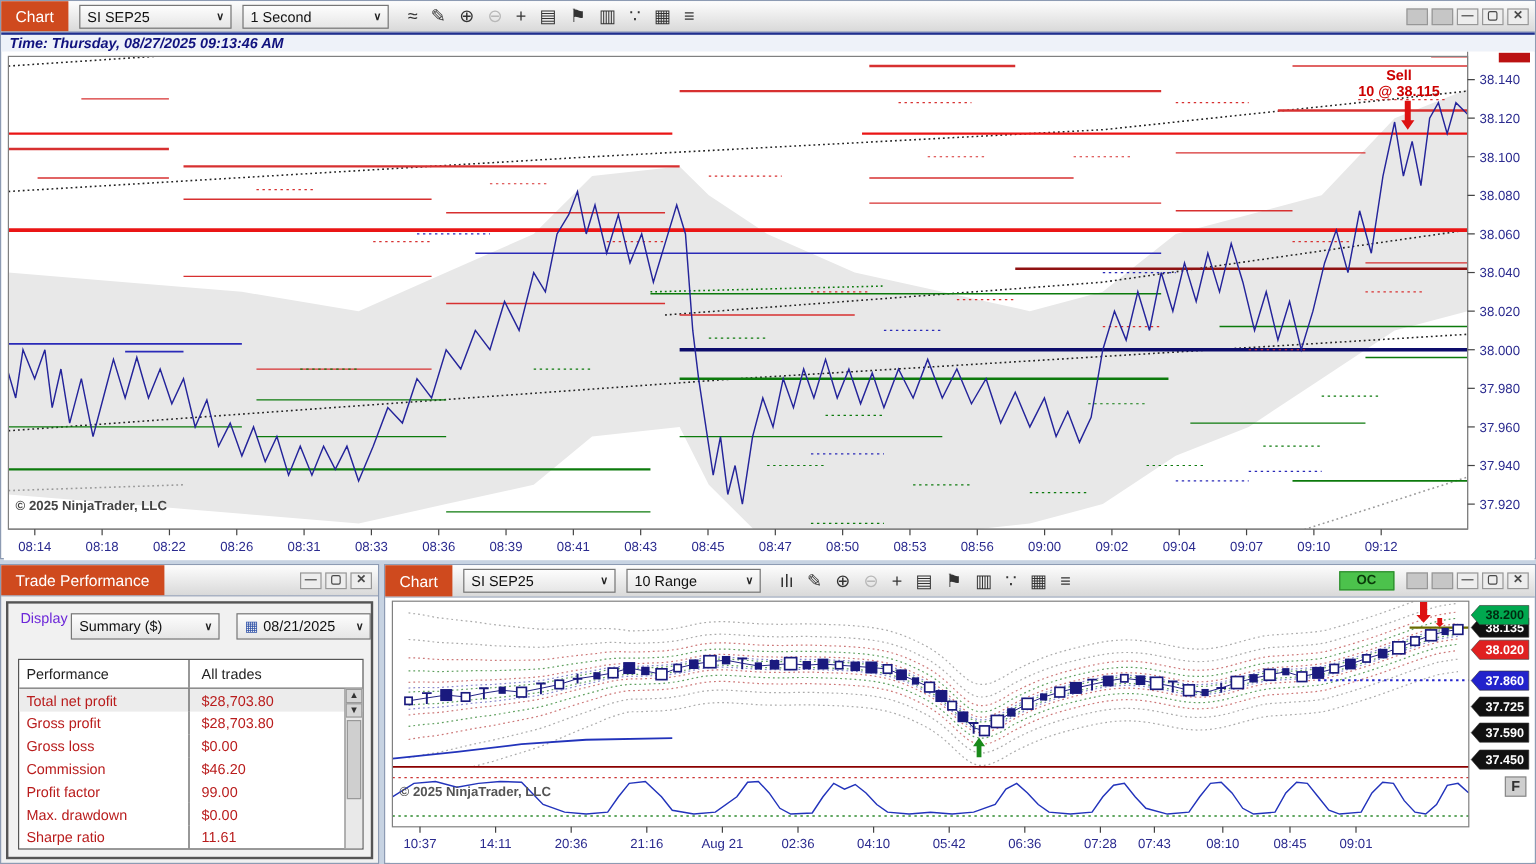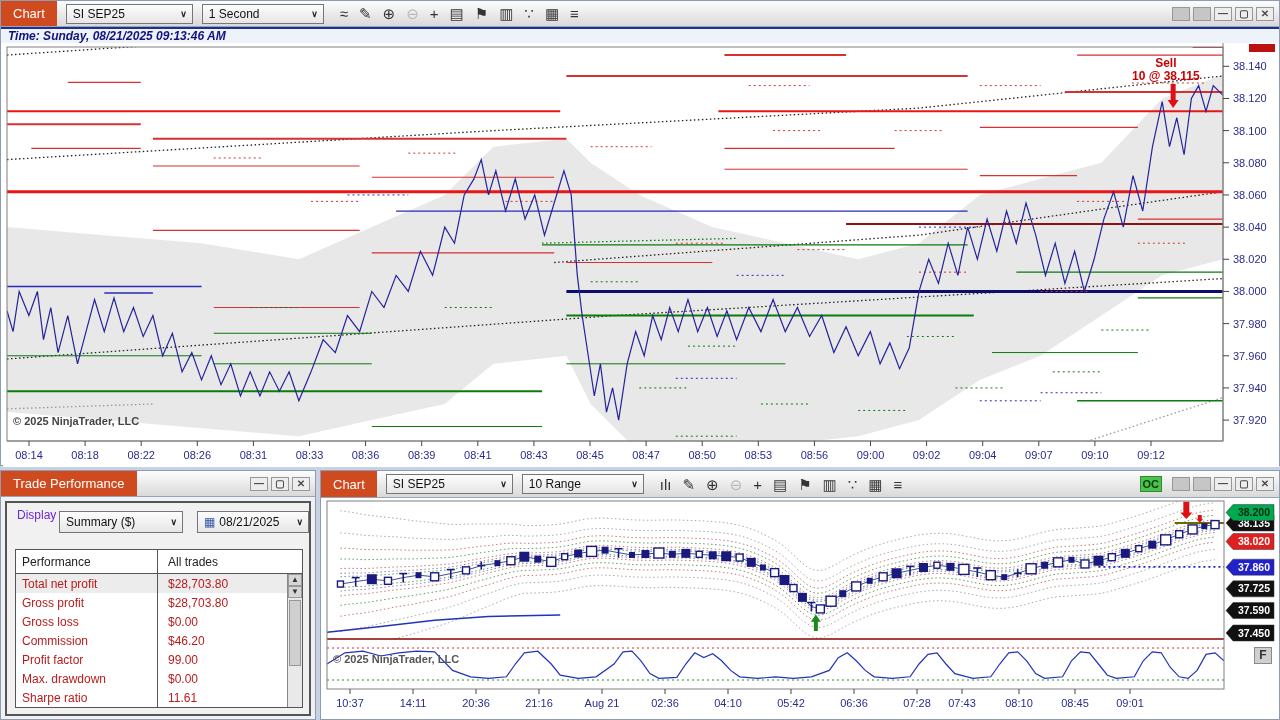--- a/index.html
+++ b/index.html
@@ -15,21 +15,21 @@
       display:flex;align-items:center;justify-content:space-between;padding:0 5px 0 6px;font-size:12px;color:#111;}
   .dd .chev{font-size:9px;color:#222;font-weight:bold;margin-left:6px;}
   .icons{display:flex;gap:11px;margin-left:16px;font-size:15px;color:#333;align-items:center;}
   .icon{cursor:pointer;line-height:1;}
   .icon.disabled{color:#b8b8b8;}
   .winbtns{margin-left:auto;display:flex;gap:3px;margin-right:5px;align-items:center;}
   .wbtn{width:18px;height:14px;background:#c6c6c6;border:1px solid #979797;font-size:10px;
         line-height:11px;text-align:center;color:#4a4a4a;font-weight:bold;}
   .wbtn.lite{background:#ededed;}
   .oc{background:#4cc24c;border:1px solid #2e8b2e;color:#0a3a0a;font-weight:bold;font-size:11px;
-      padding:1px 2px;margin-right:7px;}
+      padding:1px 14px;margin-right:7px;}
   .timebar{position:absolute;left:0;top:26px;right:0;height:16px;background:#eef2f9;
            border-top:2px solid #20308e;color:#10127e;font-style:italic;font-weight:bold;
            font-size:12px;padding-left:7px;line-height:14px;}
   .chart-holder{position:absolute;}
   svg{font-family:"Liberation Sans",sans-serif;display:block;}
   
   .tp-body{position:absolute;left:4px;top:30px;right:4px;bottom:3px;border:2px solid #555;
            background:#f1f1f1;}
   .tp-label{position:absolute;left:10px;top:5px;font-size:12px;color:#6d28d9;}
   .tp-table{position:absolute;left:8px;top:46px;width:288px;bottom:6px;border:1px solid #555;
@@ -76,21 +76,21 @@
           <span class="icon">≡</span>
         </div>
       <div class="winbtns">
         <div class="wbtn"></div>
         <div class="wbtn"></div>
         <div class="wbtn lite">—</div>
         <div class="wbtn lite">▢</div>
         <div class="wbtn lite">✕</div>
       </div>
     </div>
-    <div class="timebar">Time: Sunday, 08/21/2025 09:13:46 AM</div>
+    <div class="timebar">Time: Thursday, 08/27/2025 09:13:46 AM</div>
     <div class="chart-holder" id="chartA" style="left:2px;top:42px;width:1276px;height:424px;">
         <svg width="1276" height="424" viewBox="0 0 1276 424">
           <defs>
             <clipPath id="clipA">
               <rect x="4" y="4" width="1216" height="394"></rect>
             </clipPath>
           </defs>
           <rect x="0" y="0" width="1276" height="424" fill="#ffffff"></rect>
           <g clip-path="url(#clipA)">
             <polygon points="4,184.1142857142854 101.28,192.15510204081997 198.56,200.19591836734313 295.84,216.27755102040084 368.8,184.1142857142854 441.76,151.9510204081585 490.40000000000003,103.7061224489739 563.36,95.66530612245076 587.68,119.78775510204305 636.32,151.9510204081585 709.28,184.1142857142854 782.24,200.19591836734313 855.1999999999999,216.27755102040084 916,200.19591836734313 976.8000000000001,151.9510204081585 1037.6,135.86938775510077 1098.4,119.78775510204305 1159.2,55.46122448980072 1220,31.338775510208418 1220,216.27755102040084 1159.2,232.35918367347 1098.4,272.56326530612 1037.6,312.76734693877006 976.8000000000001,336.8897959183624 916,377.0938775510124 855.1999999999999,393.17551020408155 782.24,401.2163265306047 709.28,409.2571428571393 636.32,409.2571428571393 587.68,361.01224489795464 563.36,312.76734693877006 490.40000000000003,320.80816326530464 441.76,361.01224489795464 368.8,377.0938775510124 295.84,393.17551020408155 198.56,385.13469387754697 101.28,377.0938775510124 4,369.0530612244892" fill="#e8e8e8"></polygon>
@@ -326,21 +326,21 @@
     </div>
   </div>
 
   <div class="window" style="left:320px;top:470px;width:960px;height:250px;">
     <div class="titlebar" style="height:27px;">
       <div class="tb-title">Chart</div>
       <div class="dd" style="width:127px;">
         <span>SI SEP25</span>
         <span class="chev">∨</span>
       </div>
-      <div class="dd" style="width:122px;">
+      <div class="dd" style="width:112px;">
         <span>10 Range</span>
         <span class="chev">∨</span>
       </div>
       <div class="icons" id="icons-bottom">
           <span class="icon">ılı</span>
           <span class="icon">✎</span>
           <span class="icon">⊕</span>
           <span class="icon disabled">⊖</span>
           <span class="icon">+</span>
           <span class="icon">▤</span>

